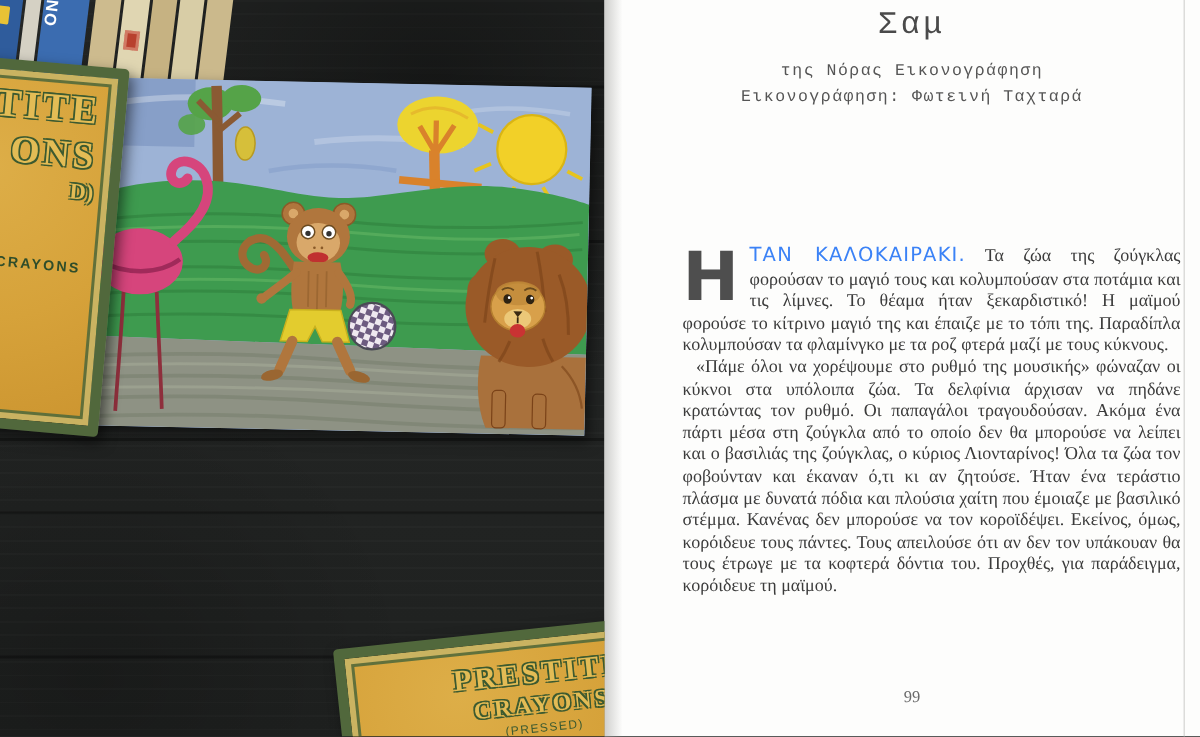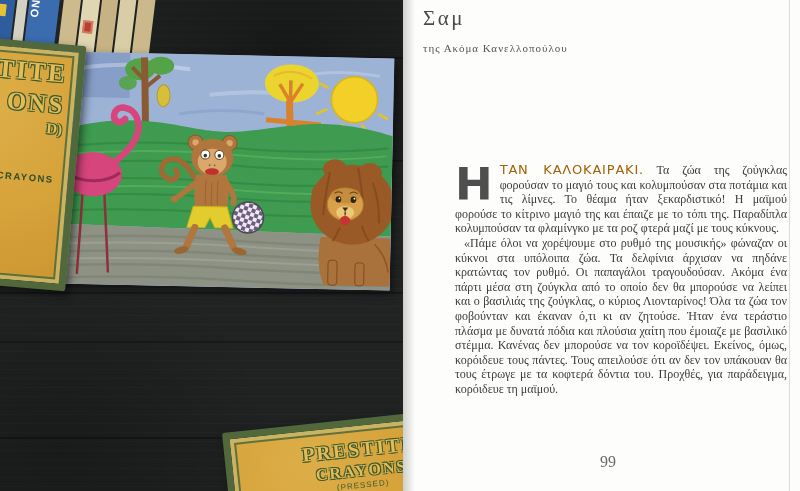--- a/index.html
+++ b/index.html
@@ -60,35 +60,35 @@
   .cr4{left:126px;top:3px;width:16px;height:100px;background:#d8cda6;}
   .cr5{left:144px;top:0;width:17px;height:100px;background:#cbb98c;}
 
   
   .page-right{position:absolute;left:403px;top:0;width:397px;height:491px;background:#fdfdfc;
      color:#3b3b3b;}
   .fold-shade{position:absolute;left:0;top:0;bottom:0;width:12px;
      background:linear-gradient(to right,#cfcfcd,rgba(253,253,252,0) 100%);}
   .page-edge-line{position:absolute;right:10px;top:0;bottom:0;width:1px;background:#dcdcda;}
 
-  .title-block{position:absolute;left:20px;top:6px;width:370px;
-     font-family:Liberation Serif, serif;color:#4a4a4a;}
+  .title-block{position:absolute;left:20px;top:6px;width:370px;text-align:center;
+     font-family:Liberation Mono, monospace;color:#4a4a4a;}
   .story-title{font-size:21px;line-height:24px;letter-spacing:2.5px;}
   .byline{margin-top:10px;font-size:11px;line-height:17px;letter-spacing:1px;color:#555;}
 
   .body-text{position:absolute;left:52px;top:163px;width:332px;text-align:justify;
      font-family:"Liberation Serif",serif;font-size:12px;line-height:14.6px;color:#3b3b3b;}
   .body-text p{margin:0;text-indent:9px;}
   .body-text p.first{text-indent:0;}
   .dropcap{float:left;font-family:"DejaVu Sans",sans-serif;font-weight:bold;font-size:45px;
      line-height:38px;margin:3px 7px 0 0;color:#4e4e4e;}
-  .lead-caps{font-family:"DejaVu Sans",sans-serif;font-size:13px;letter-spacing:0.8px;color:#a16207;}
+  .lead-caps{font-family:"DejaVu Sans",sans-serif;font-size:13px;letter-spacing:0.8px;color:#3b82f6;}
 
   .page-number{position:absolute;left:20px;bottom:20px;width:370px;text-align:center;
-     font-family:"Liberation Serif",serif;font-size:16px;color:#6a6a6a;}
+     font-family:"Liberation Serif",serif;font-size:11px;color:#6a6a6a;}
 </style>
 </head>
 <body>
 
 <div class="page-left">
   <div class="board-line" style="top:57px"></div>
   <div class="board-line" style="top:160px"></div>
   <div class="board-line" style="top:292px"></div>
   <div class="board-line" style="top:341px"></div>
   <div class="board-line" style="top:437px"></div>
@@ -277,21 +277,22 @@
   </div>
 </div>
 
 <div class="page-right">
   <div class="fold-shade"></div>
   <div class="page-edge-line"></div>
 
   <div class="title-block">
     <div class="story-title">Σαμ</div>
     <div class="byline">
-      <div>της Ακόμα Κανελλοπούλου</div>
+      <div>της Νόρας Εικονογράφηση</div>
+      <div>Εικονογράφηση: Φωτεινή Ταχταρά</div>
     </div>
   </div>
 
   <div class="body-text">
     <p class="first"><span class="dropcap">Η</span><span class="lead-caps">ΤΑΝ ΚΑΛΟΚΑΙΡΑΚΙ.</span> <span>Τα ζώα της ζούγκλας φορούσαν το μαγιό τους και κολυμπούσαν στα ποτάμια και τις λίμνες. Το θέαμα ήταν ξεκαρδιστικό! Η μαϊμού φορούσε το κίτρινο μαγιό της και έπαιζε με το τόπι της. Παραδίπλα κολυμπούσαν τα φλαμίνγκο με τα ροζ φτερά μαζί με τους κύκνους.</span></p>
     <p>«Πάμε όλοι να χορέψουμε στο ρυθμό της μουσικής» φώναζαν οι κύκνοι στα υπόλοιπα ζώα. Τα δελφίνια άρχισαν να πηδάνε κρατώντας τον ρυθμό. Οι παπαγάλοι τραγουδούσαν. Ακόμα ένα πάρτι μέσα στη ζούγκλα από το οποίο δεν θα μπορούσε να λείπει και ο βασιλιάς της ζούγκλας, ο κύριος Λιονταρίνος! Όλα τα ζώα τον φοβούνταν και έκαναν ό,τι κι αν ζητούσε. Ήταν ένα τεράστιο πλάσμα με δυνατά πόδια και πλούσια χαίτη που έμοιαζε με βασιλικό στέμμα. Κανένας δεν μπορούσε να τον κοροϊδέψει. Εκείνος, όμως, κορόιδευε τους πάντες. Τους απειλούσε ότι αν δεν τον υπάκουαν θα τους έτρωγε με τα κοφτερά δόντια του. Προχθές, για παράδειγμα, κορόιδευε τη μαϊμού.</p>
   </div>
 
   <div class="page-number">99</div>
 </div>

